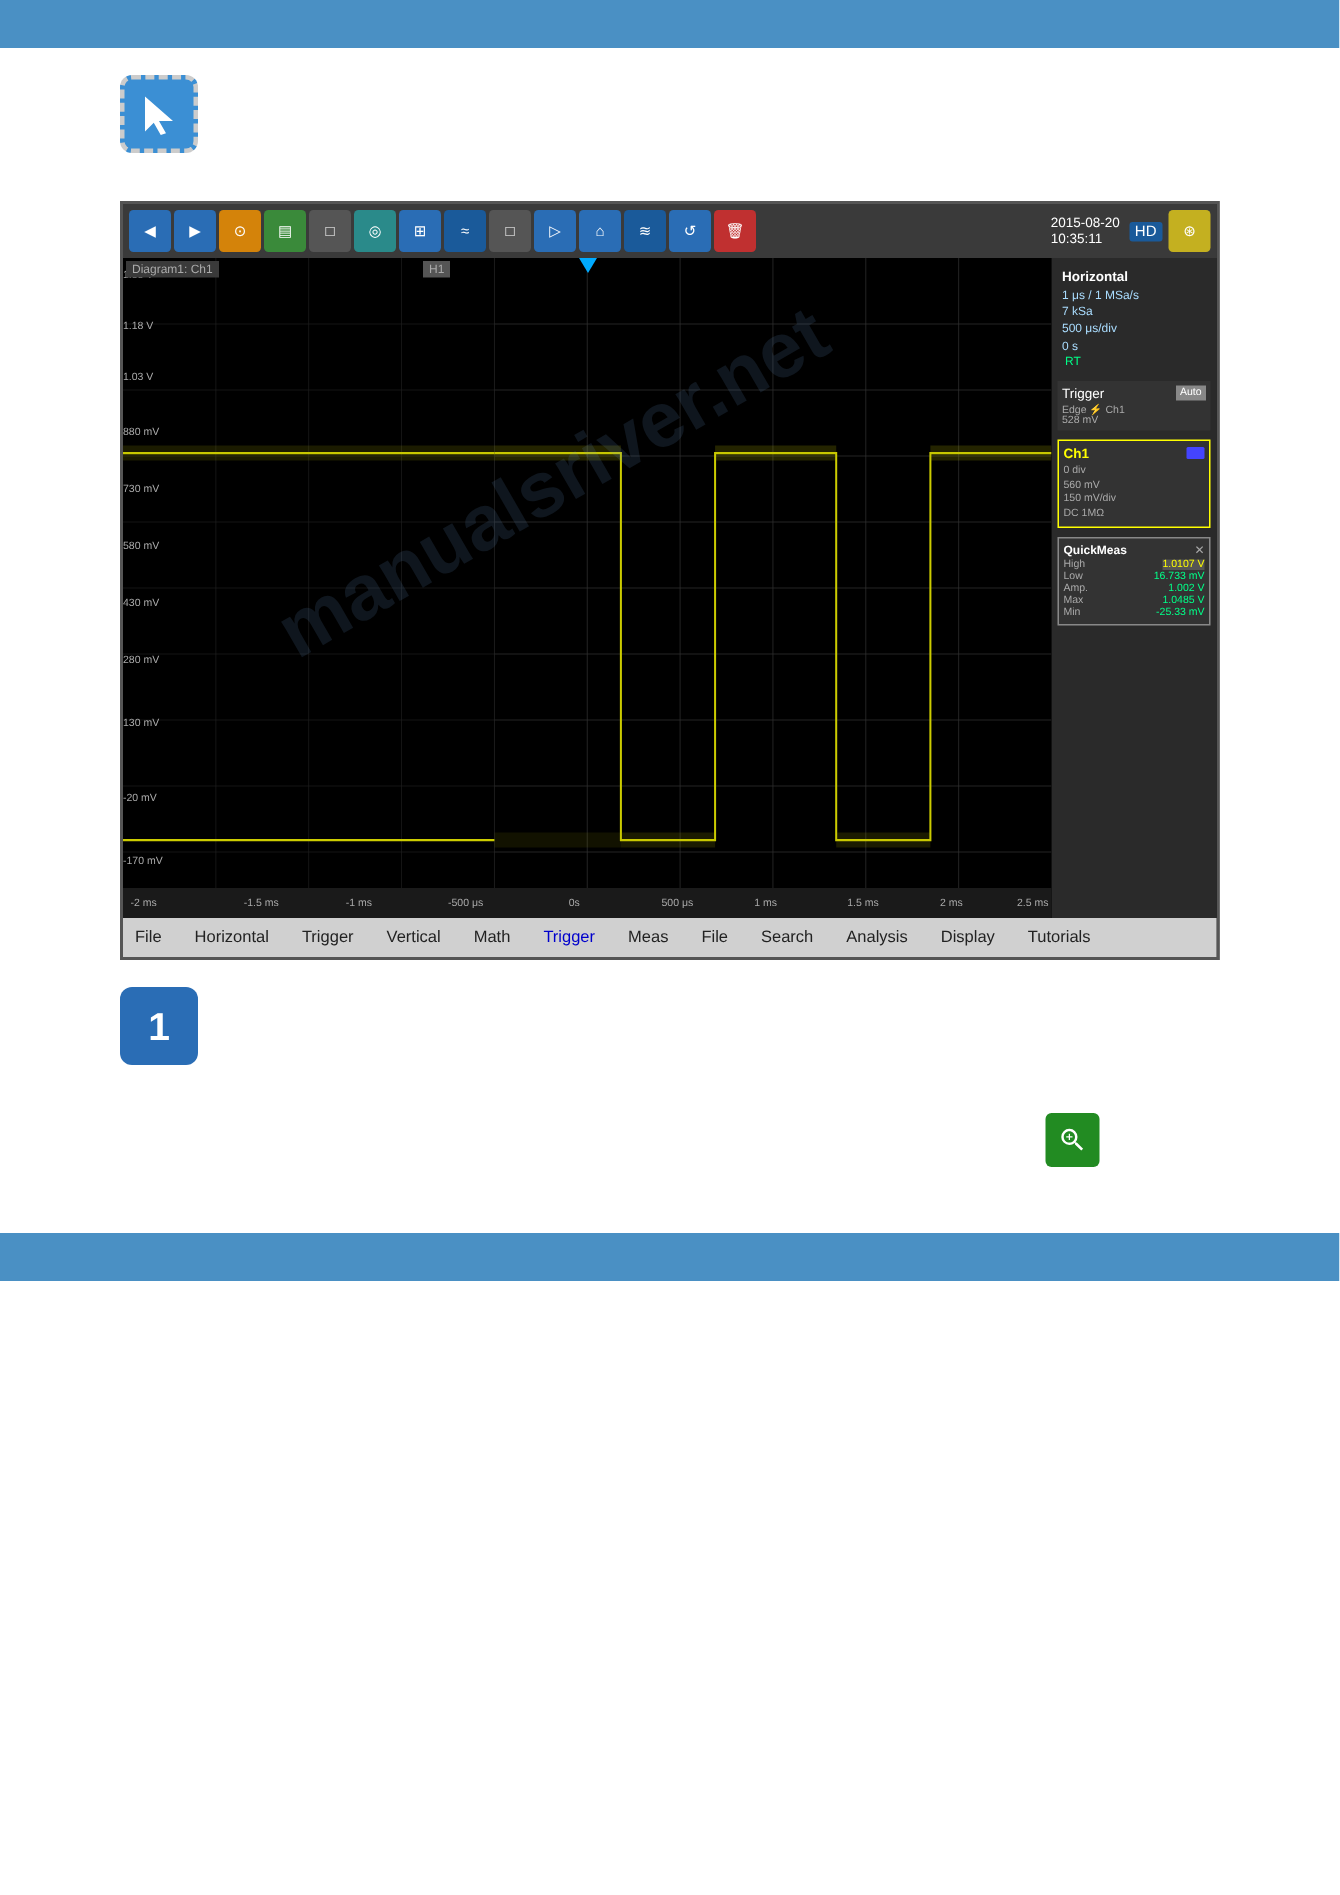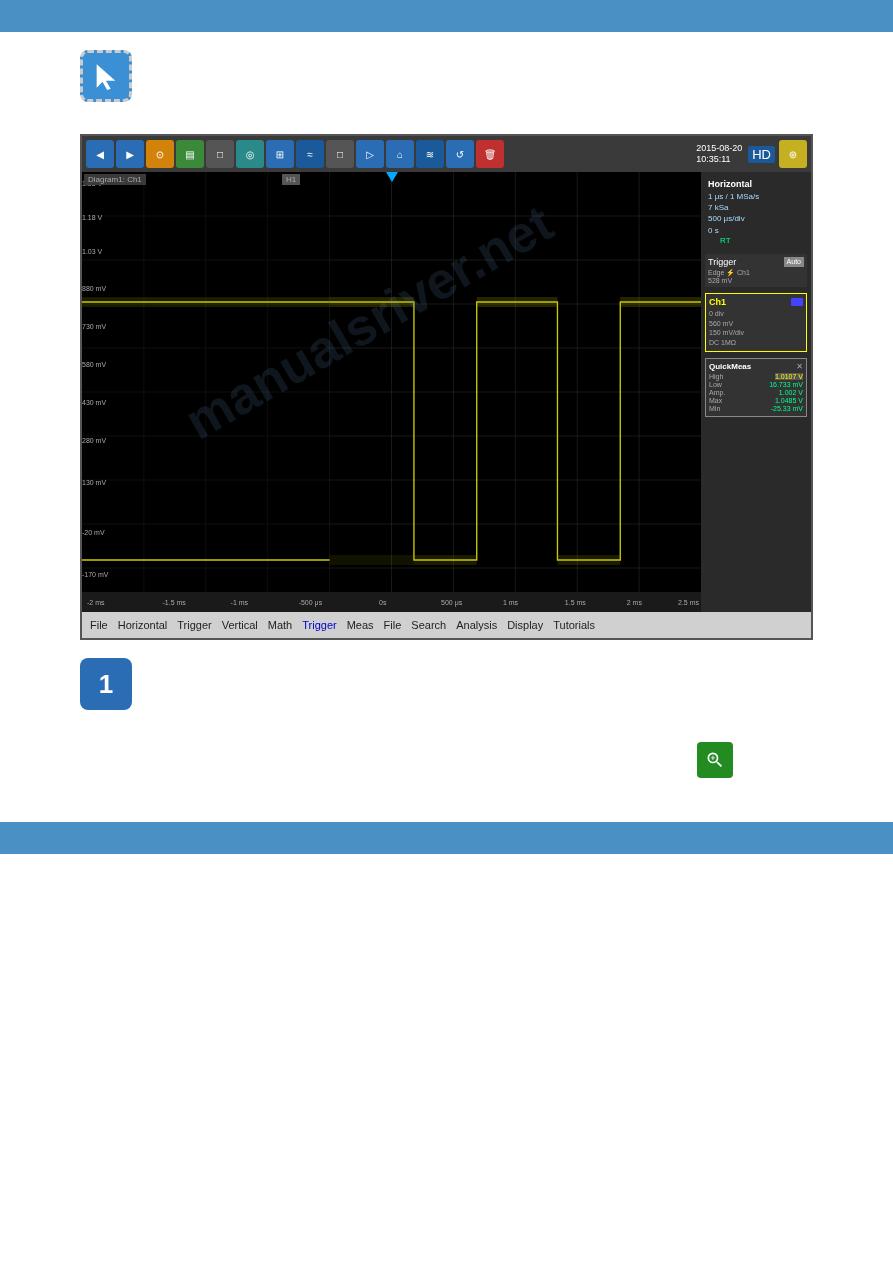--- a/index.html
+++ b/index.html
@@ -87,21 +87,21 @@
       margin-left: auto;
       color: #fff;
       font-size: 9px;
       line-height: 1.2;
       margin-right: 4px;
     }
 
     .osc-hd-badge {
       background: #1a5a9a;
       color: #fff;
-      font-size: 13px;
+      font-size: 10px;
       padding: 1px 4px;
       border-radius: 2px;
       margin-right: 2px;
     }
 
     
     .osc-main {
       display: flex;
       background: #1a1a1a;
     }
@@ -223,21 +223,21 @@
     .osc-qm-val { color: #00ff88; }
     .osc-qm-val.highlight { color: #ffff00; background: #555; }
 
     
     .osc-menu-bar {
       background: #d0d0d0;
       height: 26px;
       display: flex;
       align-items: center;
       padding: 0 8px;
-      gap: 10px;
+      gap: 22px;
     }
 
     .osc-menu-item {
       color: #222;
       font-size: 11px;
       cursor: pointer;
       font-family: Arial, sans-serif;
     }
 
     .osc-menu-item.active {
@@ -290,21 +290,21 @@
     .waveform-svg {
       position: absolute;
       top: 0; left: 0;
       width: 100%;
       height: 100%;
     }
 
     .rt-badge {
       color: #00ff88;
       font-size: 8px;
-      margin-left: 12px;
+      margin-left: 2px;
     }
 
     .watermark {
       position: absolute;
       color: rgba(100, 150, 200, 0.15);
       font-size: 52px;
       font-weight: bold;
       transform: rotate(-30deg);
       pointer-events: none;
       white-space: nowrap;

